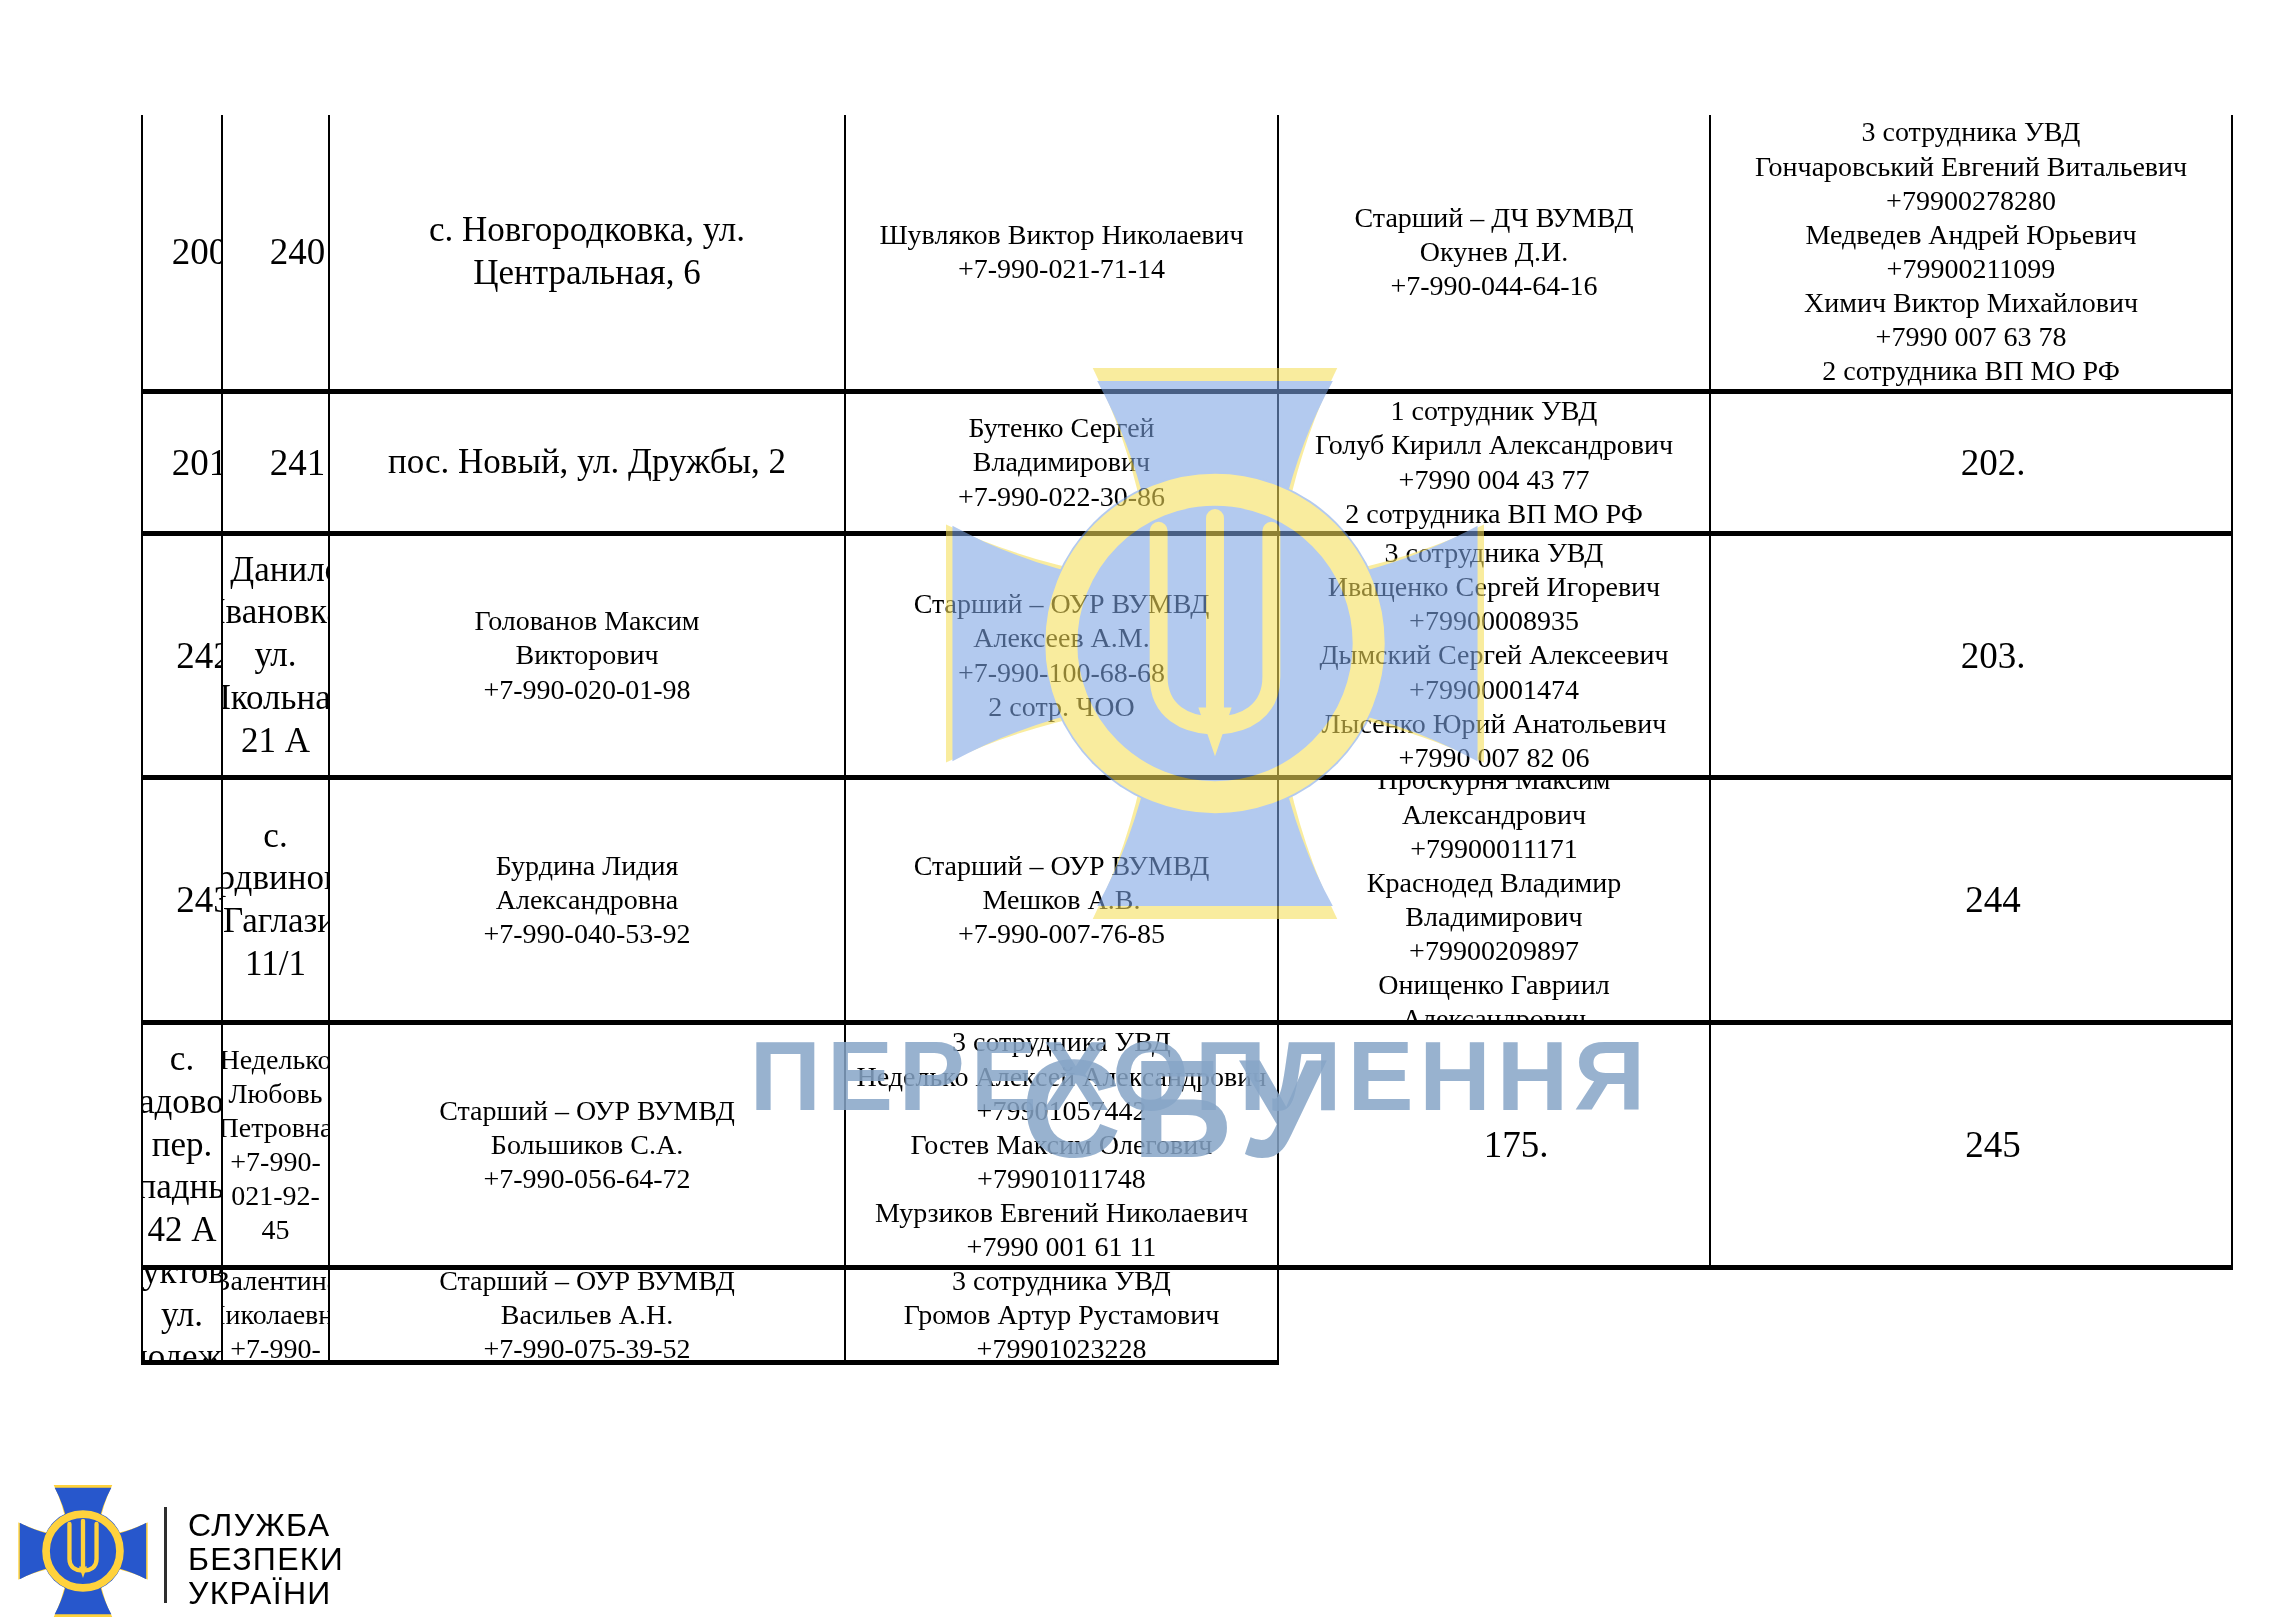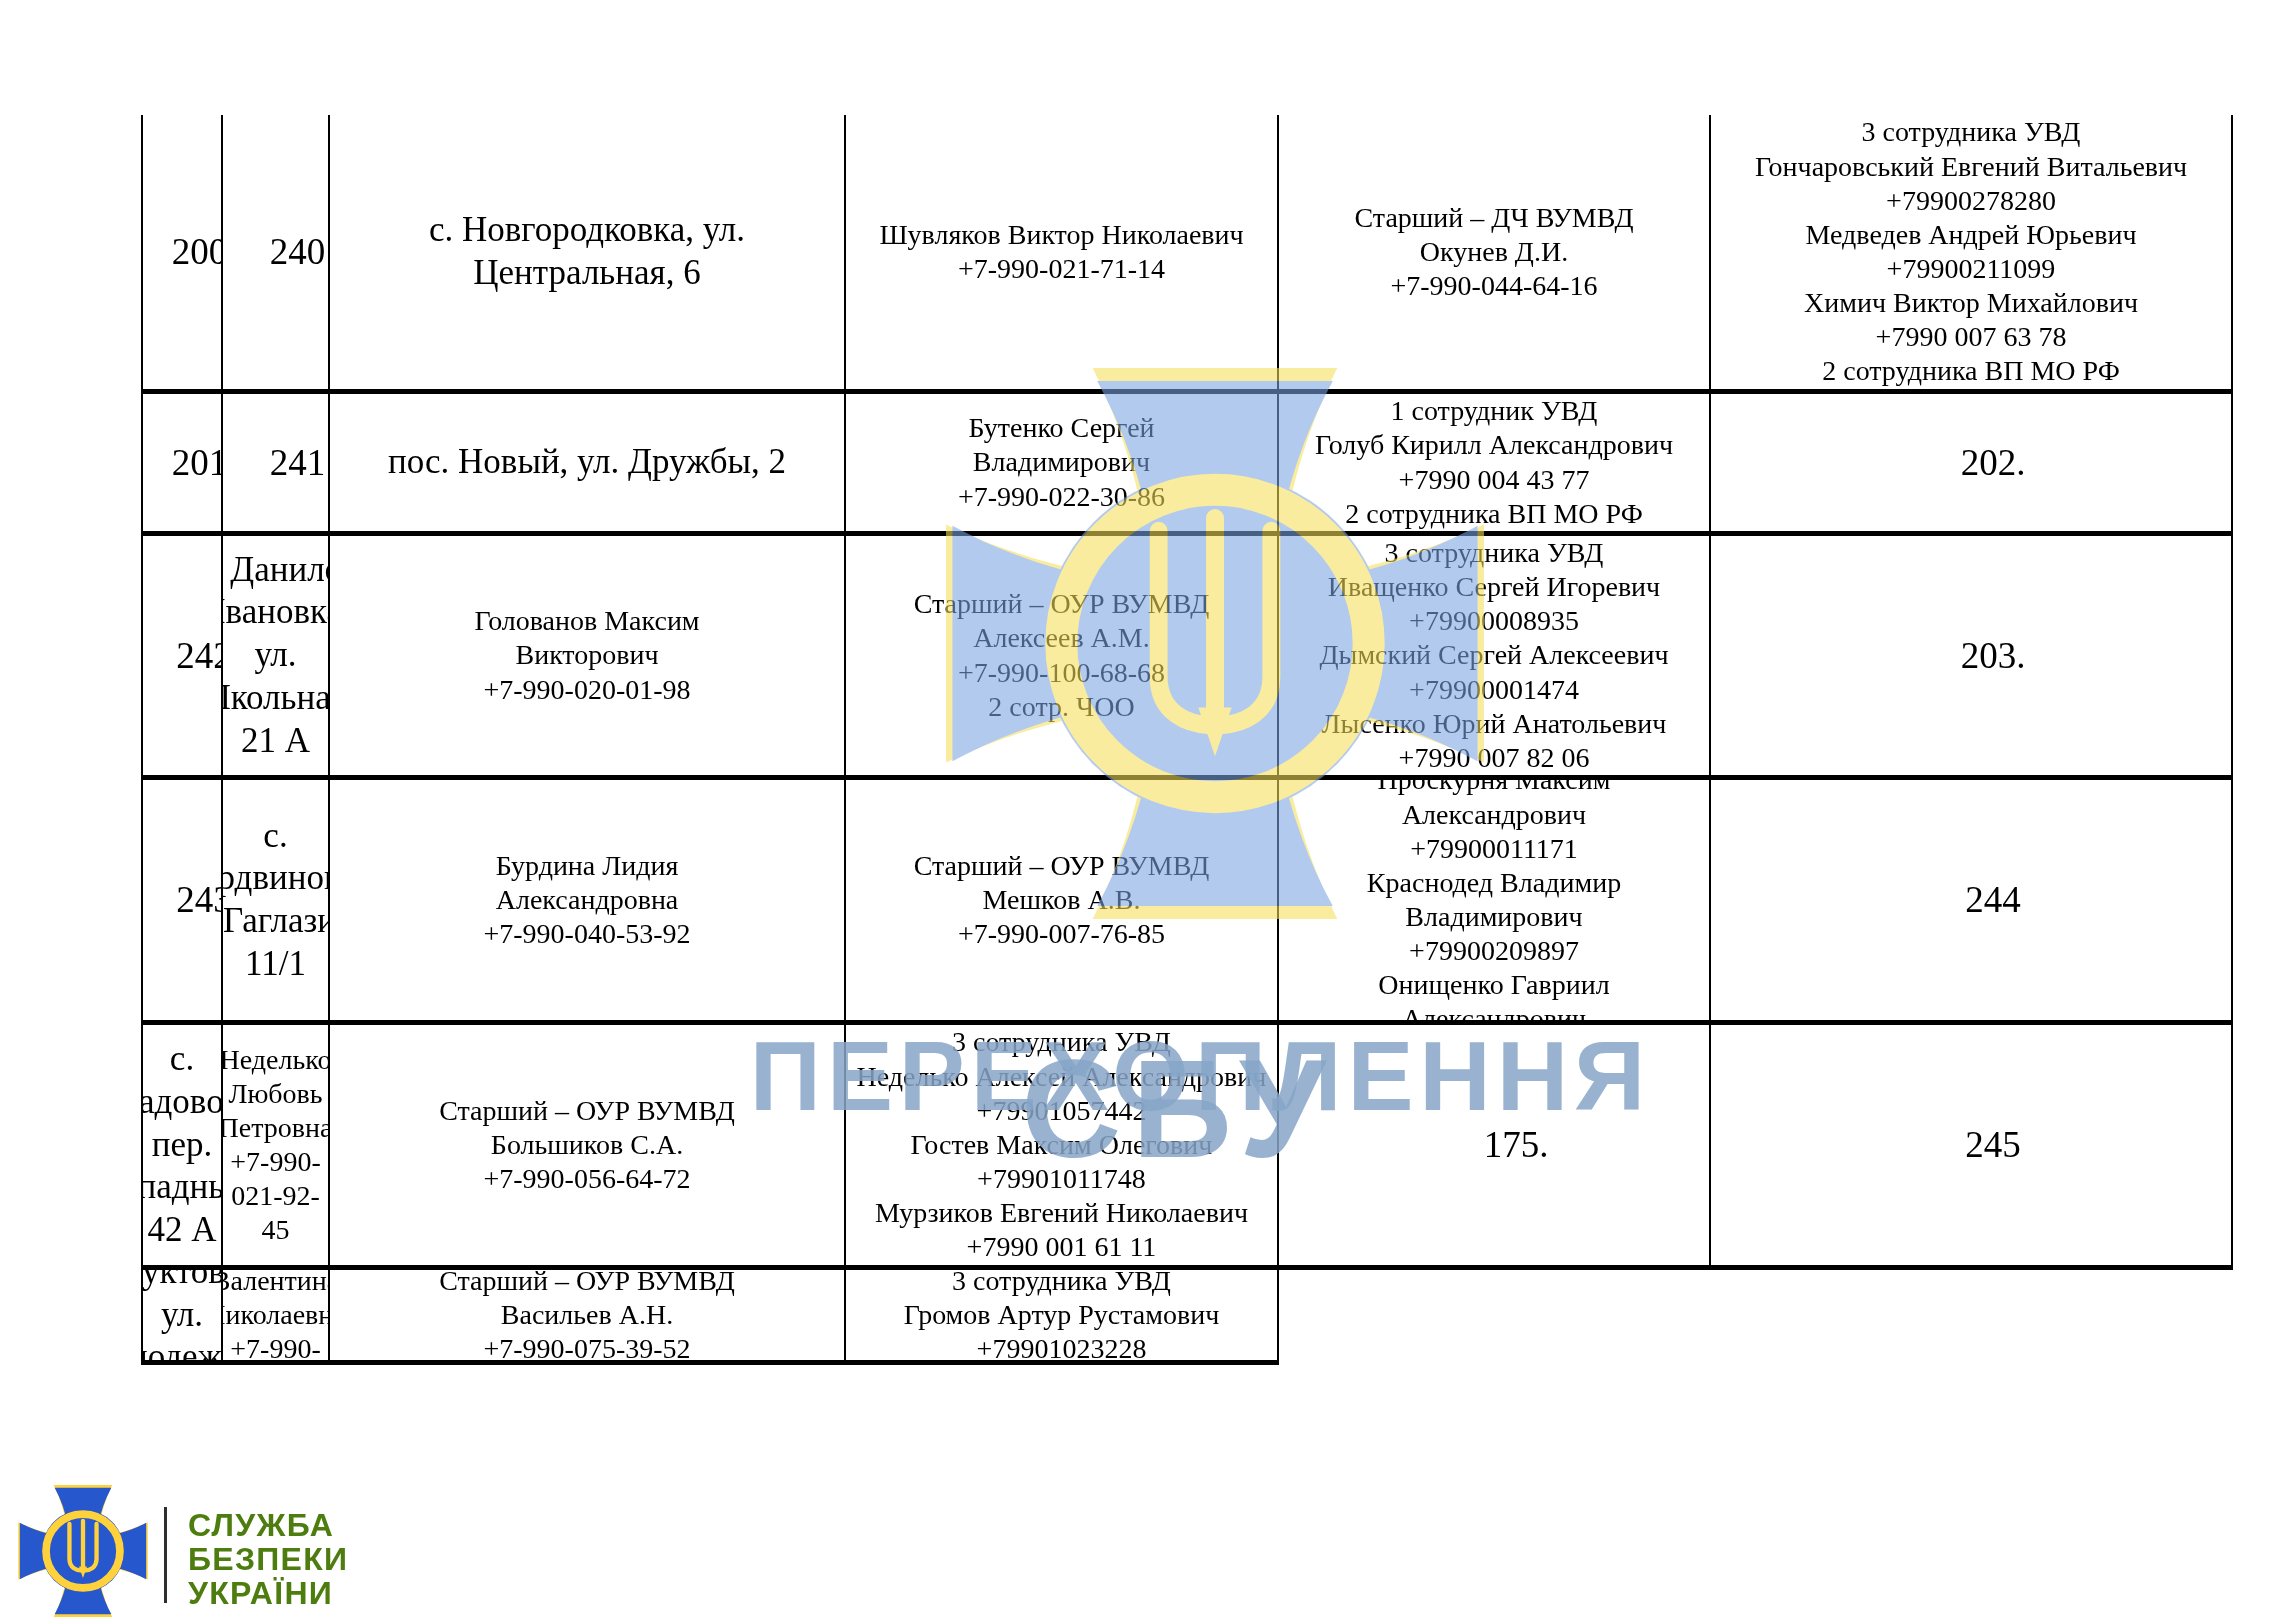--- a/index.html
+++ b/index.html
@@ -45,22 +45,22 @@
     color:rgba(134,164,199,.85);text-align:center;
   }
   .wm-line1{left:703px;top:1019px;width:995px;font-size:99px;letter-spacing:5.9px;}
   .wm-line2{left:1018px;top:1029px;width:321px;font-size:139px;letter-spacing:10.5px;}
   
   .logo-divider{
     position:absolute;left:164px;top:1507px;width:2.6px;height:96px;background:#2e2e2e;
   }
   .logo-text{
     position:absolute;left:188px;top:1508px;
-    font-family:"Liberation Sans", sans-serif;font-weight:bold;
-    font-size:32px;line-height:34px;letter-spacing:1.3px;color:#4d7c0f;
+    font-family:"Liberation Sans", sans-serif;font-weight:normal;
+    font-size:32px;line-height:34px;letter-spacing:1.3px;color:#000000;
     white-space:pre-line;
   }
   svg.defs{position:absolute;width:0;height:0;}
 </style>
 </head>
 <body>
 
 <svg class="defs" xmlns="http://www.w3.org/2000/svg">
   <symbol id="sbu-emblem" viewBox="-210 -210 420 420">
     <g fill="var(--yellow)" transform="scale(1.12)">

